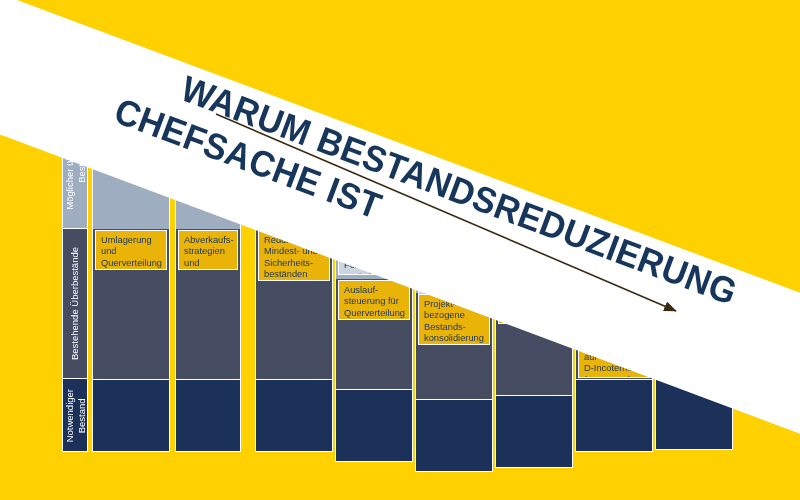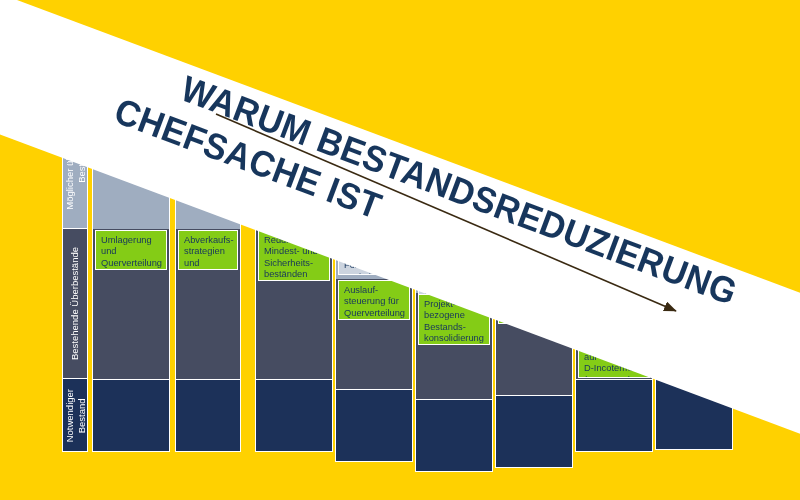--- a/index.html
+++ b/index.html
@@ -86,21 +86,21 @@
     box-sizing:border-box;
     border:1px solid #ffffff;
     padding:4px 4px 3px 5px;
     color:#17365c;
     font-size:9.3px;
     line-height:11.4px;
     white-space:pre-line;
     overflow:hidden;
   }
   .lbl-top{background:#ccd4df;}
-  .lbl-mid{background:#84cc16;}
+  .lbl-mid{background:#eab308;}
 
   
   .arrow-svg{position:absolute;left:0;top:0;width:800px;height:500px;z-index:3;pointer-events:none;}
 </style>
 </head>
 <body>
 
 <div id="stage">
 
   <div class="chart">

